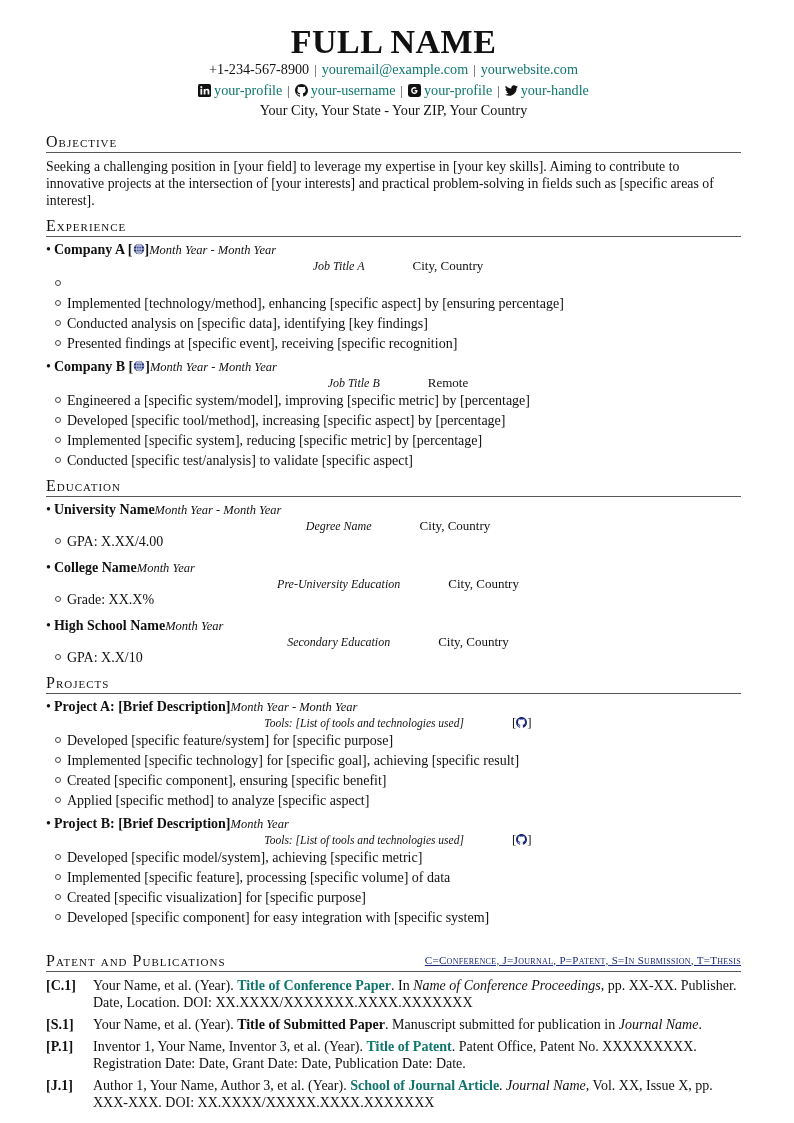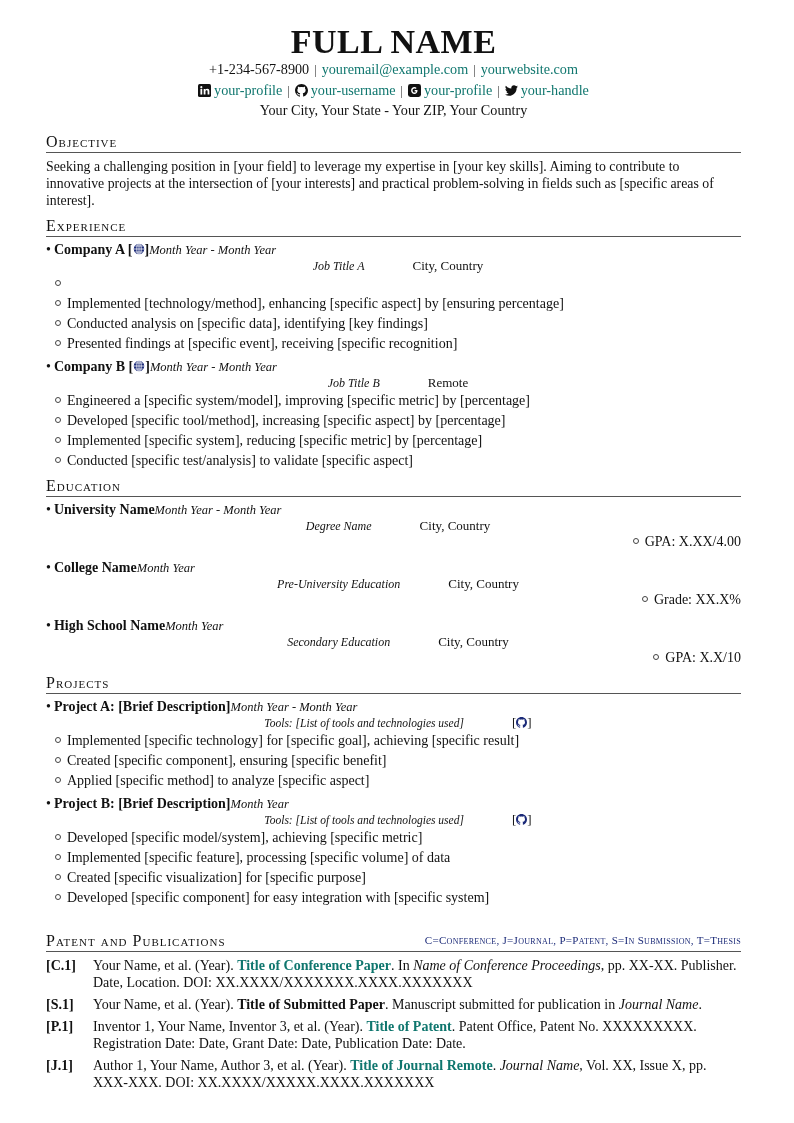--- a/index.html
+++ b/index.html
@@ -26,34 +26,35 @@
   .section-title {
     font-family: "Liberation Serif", serif; font-variant: small-caps;
     font-size: 16px; letter-spacing: 1px; font-weight: normal;
     border-bottom: 1.2px solid #555; padding-bottom: 1px; line-height: 18px;
     position: relative;
   }
   .legend {
     position: absolute; right: 0; bottom: 2px;
     font-variant: small-caps; font-size: 11px; letter-spacing: 0.3px;
     color: #1b2a78;
+    text-decoration: underline;
   }
   .para { font-family: "Liberation Serif", serif; font-size: 13.8px; line-height: 17px; margin-top: 5px; }
 
   .entry { position: relative; margin-top: 5px; }
   .entry-head { display: flex; justify-content: flex-start; font-family: "Liberation Serif", serif; }
   .entry-title { font-weight: bold; font-size: 14px; line-height: 16px; }
   .entry-title .bullet { font-weight: normal; margin-right: 3px; }
   .entry-date { font-style: italic; font-size: 12.5px; line-height: 16px; }
   .entry-sub { display: flex; justify-content: center; font-family: "Liberation Serif", serif; padding-left: 9px; gap: 48px; }
   .entry-role { font-style: italic; font-size: 12px; line-height: 16px; }
   .entry-loc { font-size: 13px; line-height: 16px; }
   .items { list-style: none; margin: 0; padding: 0 0 0 9px; font-family: "Liberation Serif", serif; }
   .items li { font-size: 14px; line-height: 20px; }
-  .items.tight li { line-height: 16px; text-align: right; }
+  .items.tight li { line-height: 16px; }
   .items li .circ { display: inline-block; width: 4px; height: 4px; border: 1px solid #444; border-radius: 50%; margin-right: 6px; vertical-align: 2px; }
   .globe { display: inline-block; width: 12px; height: 12px; vertical-align: -1px; }
   .globe svg, .gh svg { width: 100%; height: 100%; display: block; }
   .gh { display: inline-block; width: 11px; height: 11px; vertical-align: -1px; }
 
   
   .pub { display: flex; font-family: Liberation Serif, serif; font-size: 14px; line-height: 17px; margin-top: 5px; }
   .pub-key { width: 47px; font-weight: bold; flex: none; }
   .pub-body { flex: 1; }
   .pub-body b { font-weight: bold; }
@@ -191,20 +192,21 @@
         <span class="entry-title"><span class="bullet">•</span><span>Project A: [Brief Description]</span></span>
         <span class="entry-date">Month Year - Month Year</span>
       </div>
       <div class="entry-sub">
         <span class="entry-role" style="font-size:11.5px">Tools: [List of tools and technologies used]</span>
         <span class="entry-loc"><span>[</span><span class="gh"><svg viewBox="0 0 16 16">
                 <path fill="#1b2a78" d="M8 0C3.6 0 0 3.6 0 8c0 3.5 2.3 6.5 5.5 7.6.4.1.5-.2.5-.4v-1.4c-2.2.5-2.7-1-2.7-1-.4-.9-.9-1.2-.9-1.2-.7-.5.1-.5.1-.5.8.1 1.2.8 1.2.8.7 1.2 1.9.9 2.3.7.1-.5.3-.9.5-1.1-1.8-.2-3.6-.9-3.6-4 0-.9.3-1.6.8-2.1-.1-.2-.4-1 .1-2.1 0 0 .7-.2 2.2.8.6-.2 1.3-.3 2-.3s1.4.1 2 .3c1.5-1 2.2-.8 2.2-.8.4 1.1.2 1.9.1 2.1.5.6.8 1.3.8 2.1 0 3.1-1.9 3.7-3.6 3.9.3.3.5.8.5 1.5v2.2c0 .2.1.5.6.4C13.7 14.5 16 11.5 16 8c0-4.4-3.6-8-8-8z"></path>
               </svg></span><span>]</span></span>
       </div>
       <ul class="items">
+        <li><span class="circ"></span><span>Developed [specific feature/system] for [specific purpose]</span></li>
         <li><span class="circ"></span><span>Implemented [specific technology] for [specific goal], achieving [specific result]</span></li>
         <li><span class="circ"></span><span>Created [specific component], ensuring [specific benefit]</span></li>
         <li><span class="circ"></span><span>Applied [specific method] to analyze [specific aspect]</span></li>
       </ul>
     </div>
 
     <div class="entry">
       <div class="entry-head">
         <span class="entry-title"><span class="bullet">•</span><span>Project B: [Brief Description]</span></span>
         <span class="entry-date">Month Year</span>
@@ -237,17 +239,17 @@
     <div class="pub">
       <span class="pub-key">[S.1]</span>
       <span class="pub-body"><span>Your Name, et al. (Year). </span><b>Title of Submitted Paper</b><span>. Manuscript submitted for publication in </span><i>Journal Name</i><span>.</span></span>
     </div>
     <div class="pub">
       <span class="pub-key">[P.1]</span>
       <span class="pub-body"><span>Inventor 1, Your Name, Inventor 3, et al. (Year). </span><b class="blue">Title of Patent</b><span>. Patent Office, Patent No. XXXXXXXXX. Registration Date: Date, Grant Date: Date, Publication Date: Date.</span></span>
     </div>
     <div class="pub">
       <span class="pub-key">[J.1]</span>
-      <span class="pub-body"><span>Author 1, Your Name, Author 3, et al. (Year). </span><b class="blue">Title of Journal Remote</b><span>. </span><i>Journal Name</i><span>, Vol. XX, Issue X, pp. XXX-XXX. DOI: XX.XXXX/XXXXX.XXXX.XXXXXXX</span></span>
+      <span class="pub-body"><span>Author 1, Your Name, Author 3, et al. (Year). </span><b class="blue">School of Journal Article</b><span>. </span><i>Journal Name</i><span>, Vol. XX, Issue X, pp. XXX-XXX. DOI: XX.XXXX/XXXXX.XXXX.XXXXXXX</span></span>
     </div>
   </div>
 
 </div>
 
 </body></html>

